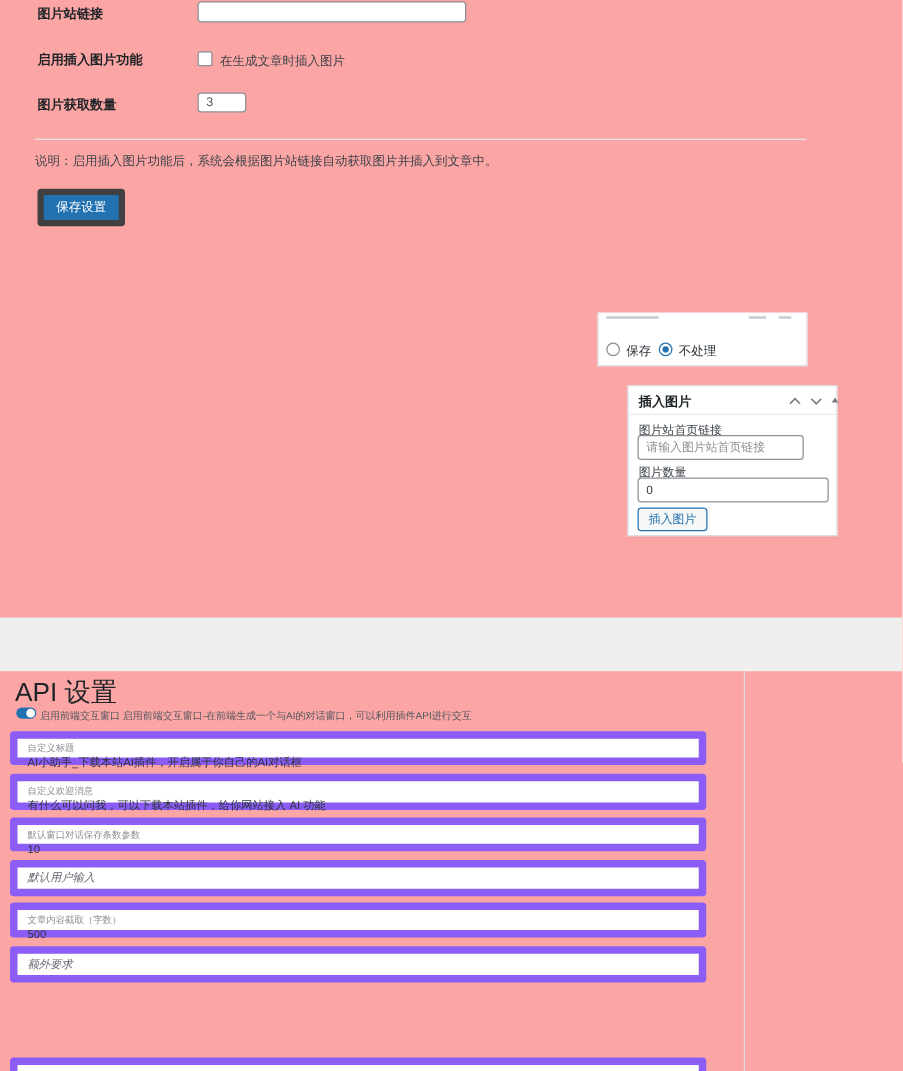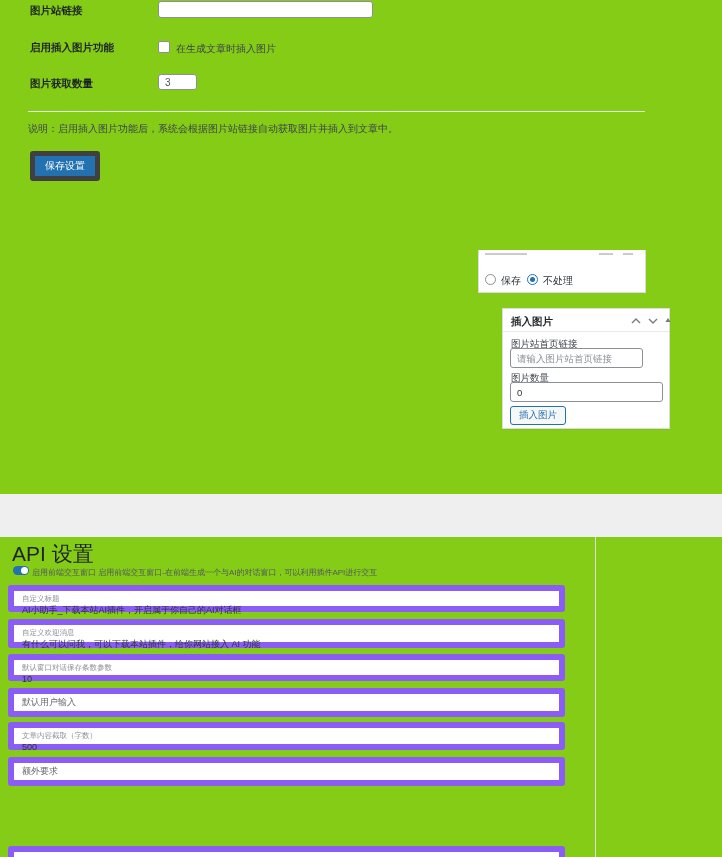--- a/index.html
+++ b/index.html
@@ -1,18 +1,18 @@
 <!DOCTYPE html>
 <html><head>
 <meta charset="utf-8">
 <style>
   * { margin:0; padding:0; box-sizing:border-box; }
   html,body { background:#fff; }
   body { font-family:"Liberation Sans","DejaVu Sans",sans-serif; color:#1d2327; }
-  #screen { position:relative; width:722px; height:857px; overflow:hidden; background:#84cc16; }
+  #screen { position:relative; width:722px; height:857px; overflow:hidden; background:#fca5a5; }
 
   
   .form-label { position:absolute; font-size:10.5px; font-weight:600; color:#1d2327; }
   .wp-input { position:absolute; border:1px solid #8c8f94; border-radius:3px; background:#fff;
               font-size:10px; color:#2c3338; padding:0 6px; outline:none;
               font-family:"Liberation Sans","DejaVu Sans",sans-serif; }
   .wp-input::placeholder { color:#8c8f94; }
   .checkbox { position:absolute; width:12px; height:12px; border:1px solid #8c8f94; border-radius:2px; background:#fff; }
   .cb-text { position:absolute; font-size:10px; color:#3c434a; }
   .hr { position:absolute; height:1px; background:#e2e4e7; }
@@ -45,21 +45,21 @@
   .toggle { position:absolute; left:13px; top:566px; width:16px; height:9px; border-radius:5px;
             background:#2271b1; cursor:pointer; }
   .toggle::after { content:""; position:absolute; right:1px; top:1px; width:7px; height:7px;
                    border-radius:50%; background:#fff; }
   .api-desc { position:absolute; left:32px; top:567px; width:520px; font-size:8px; color:#50575e; }
   .fbox { position:absolute; left:8px; width:557px; background:#fff; border:6px solid #8b5cf6;
           border-radius:3px; padding:3px 8px; cursor:text; }
   .fbox .flabel { font-size:7.5px; color:#8c8f94; line-height:10px; display:block; }
   .fbox .fvalue { font-size:9px; color:#2c3338; line-height:12px; display:block; }
   .fbox .fplaceholder { font-size:9px; color:#646970; display:block; }
-  .fbox.center { display:flex; align-items:center; }
+  .fbox.center { display:flex; align-items:center;font-style:italic; }
 </style>
 </head>
 <body>
 
 <div id="screen">
 
   <div class="form-label" style="left:30px; top:4px;">图片站链接</div>
   <input class="wp-input" style="left: 158px; top: 1px; width: 215px; height: 17px;" type="text">
 
   <div class="form-label" style="left:30px; top:41px;">启用插入图片功能</div>

